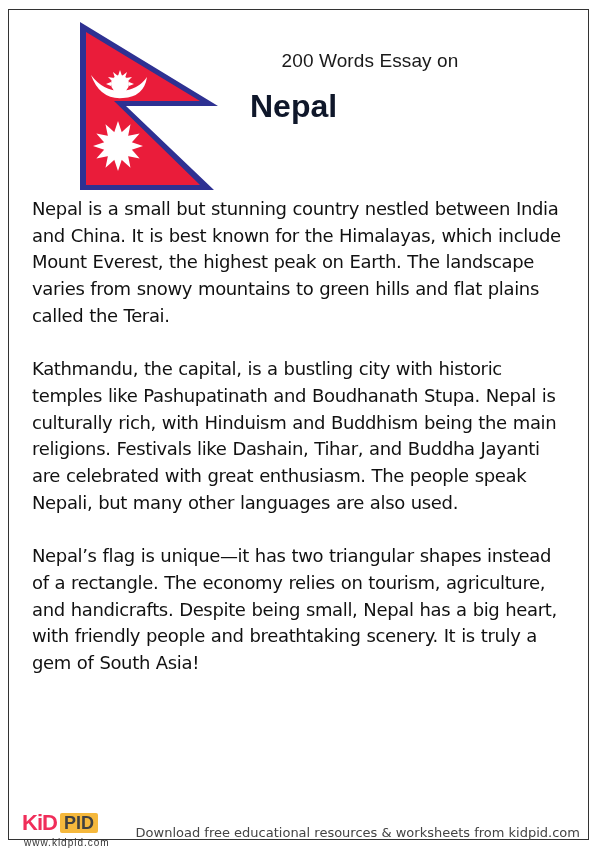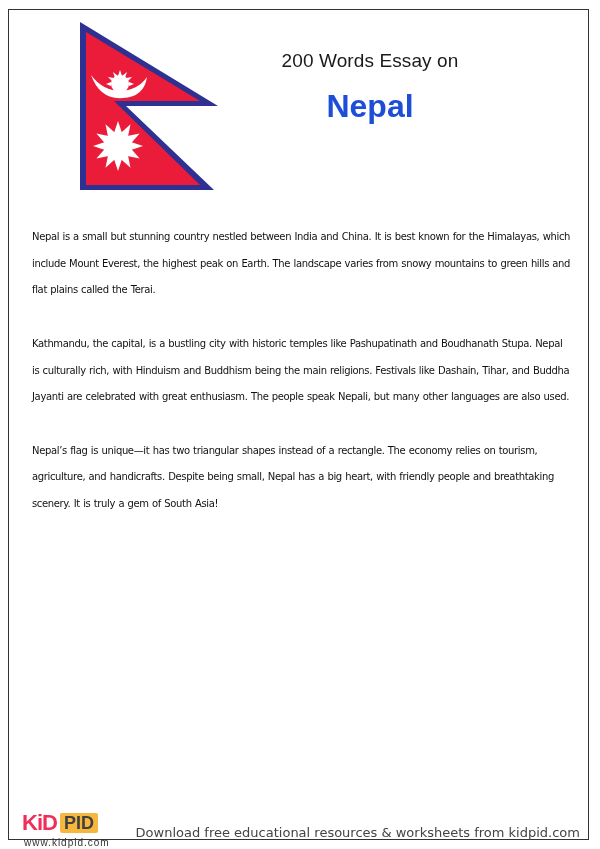--- a/index.html
+++ b/index.html
@@ -7,26 +7,26 @@
     .page-frame {
       position: absolute; left: 8px; top: 9px; width: 581px; height: 831px;
       border: 1.5px solid #333333; box-sizing: border-box;
     }
     .flag { position: absolute; left: 78px; top: 20px; width: 142px; height: 172px; }
     .title-line {
       position: absolute; left: 250px; top: 50px; width: 240px; text-align: center;
       font-family: Liberation Sans, sans-serif; font-size: 19px; color: #1a1a1a; letter-spacing: 0.1px;
     }
     .title-main {
-      position: absolute; left: 250px; top: 88px; width: 240px; text-align: center;
-      font-family: "Liberation Sans", sans-serif; font-weight: bold; font-size: 32px; color: #1d4ed8;
+      position: absolute; left: 250px; top: 88px; width: 240px; 
+      font-family: "Liberation Sans", sans-serif; font-weight: bold; font-size: 32px; color: #0f172a;
     }
     .essay {
-      position: absolute; left: 32px; top: 224px; width: 540px;
-      font-family: "DejaVu Sans", sans-serif; font-size: 10px; line-height: 26.7px; color: #111111;
+      position: absolute; left: 32px; top: 196px; width: 540px;
+      font-family: "DejaVu Sans", sans-serif; font-size: 18px; line-height: 26.7px; color: #111111;
       letter-spacing: -0.35px; word-spacing: 0.5px;
     }
     .essay p { margin: 0 0 26.7px 0; }
     .logo { position: absolute; left: 22px; top: 812px; }
     .logo-word { display: flex; align-items: center; height: 22px; }
     .logo-kid {
       font-family: "Liberation Sans", sans-serif; font-weight: bold; font-size: 22px; color: #f02e5a; letter-spacing: -1px;
     }
     .logo-pid {
       margin-left: 3px; background: #f5b83c; color: #404040; font-family: "Liberation Sans", sans-serif;

